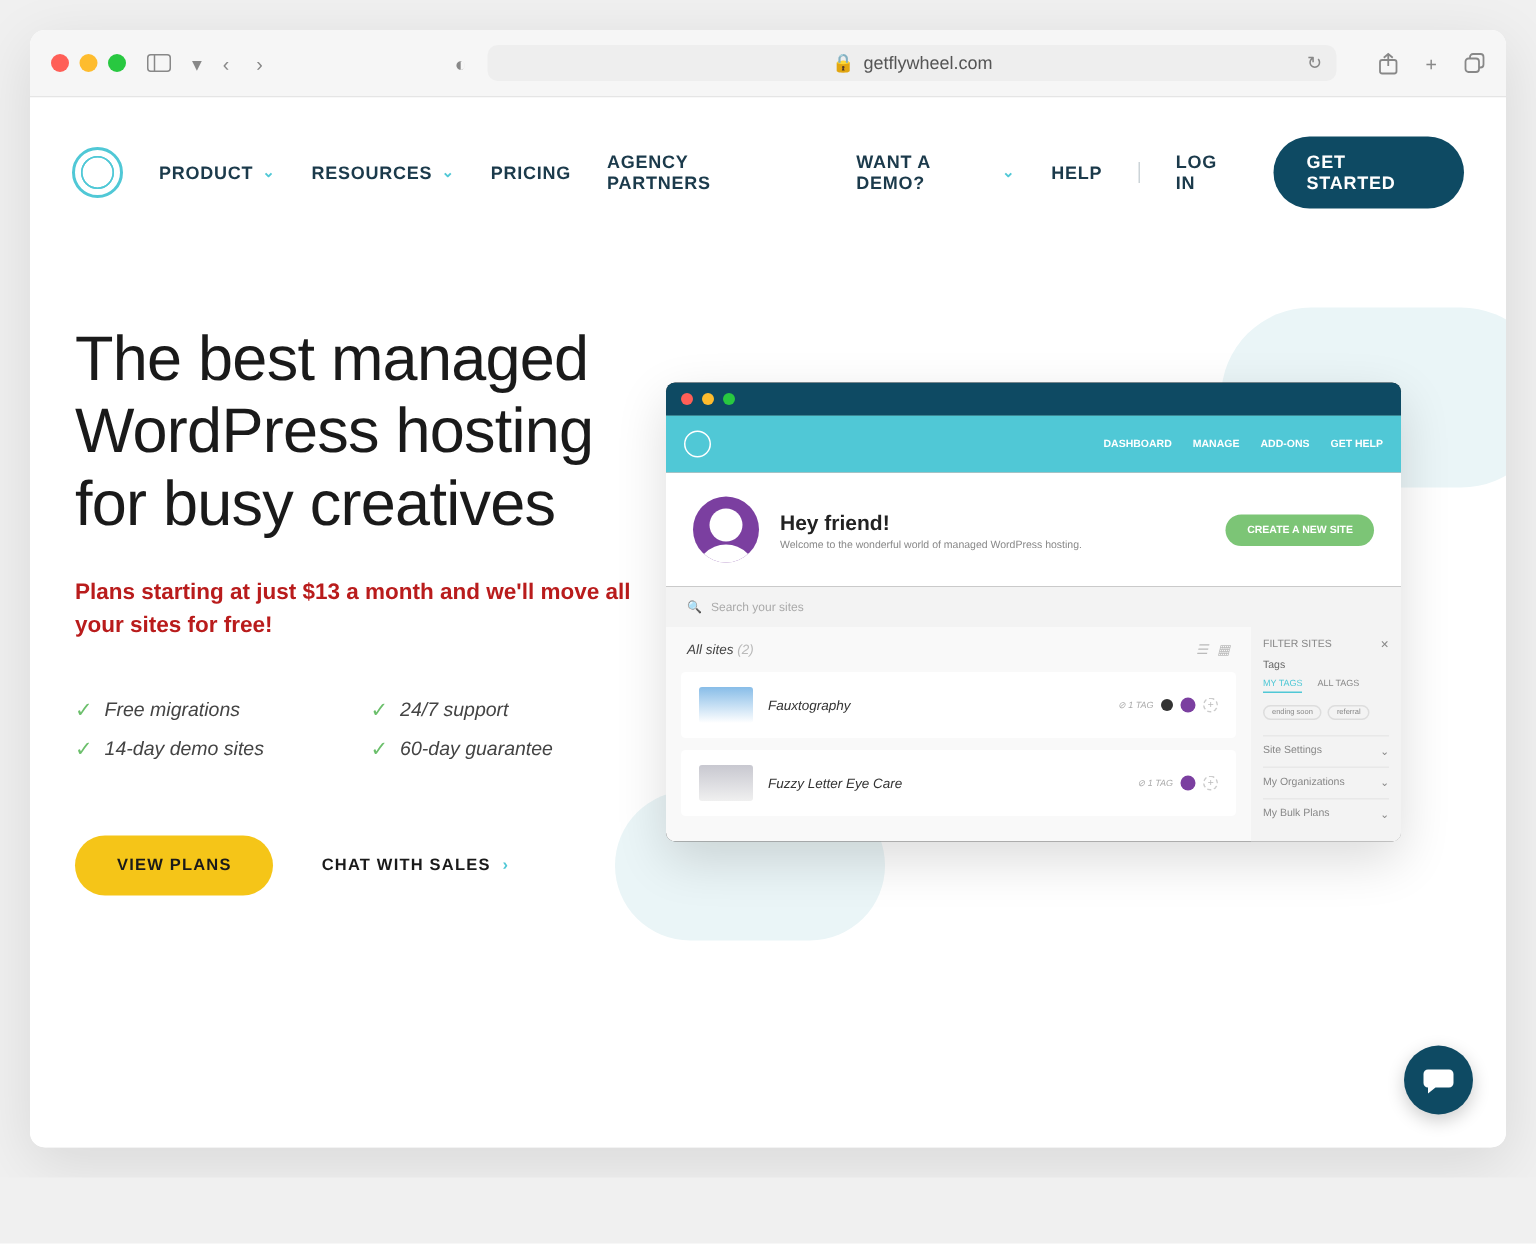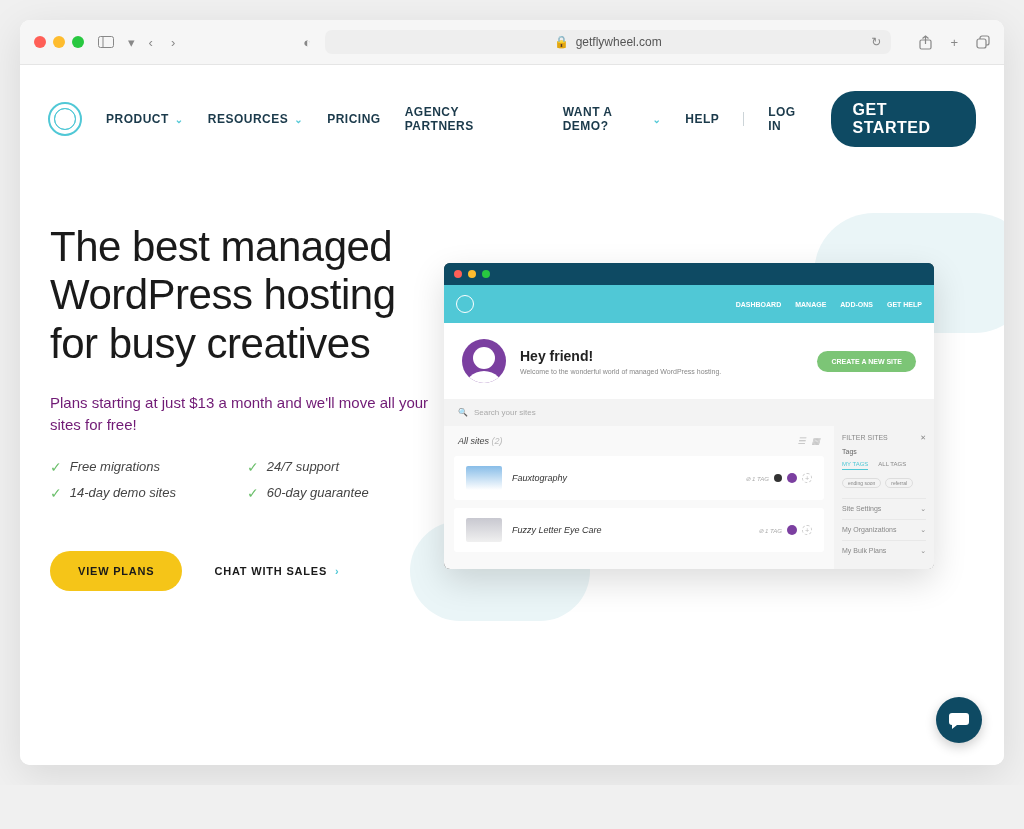--- a/index.html
+++ b/index.html
@@ -25,27 +25,27 @@
 .page { background: #fff; position: relative; min-height: 700px; overflow: hidden; }
 
 
 .nav { display: flex; align-items: center; padding: 26px 28px; gap: 24px; }
 .logo { width: 34px; height: 34px; border: 2px solid #50c8d6; border-radius: 50%; position: relative; flex-shrink: 0; }
 .logo::before, .logo::after { content:""; position:absolute; inset:4px; border: 1.5px solid #50c8d6; border-radius: 50%; }
 .nav-item { font-size: 12px; font-weight: 700; letter-spacing: 0.5px; color: #1b3a4b; display: flex; align-items: center; gap: 6px; cursor: pointer; }
 .nav-item .chev { color: #50c8d6; font-size: 10px; }
 .nav-spacer { flex: 1; }
 .nav-sep { width: 1px; height: 14px; background: #ccd4d8; }
-.btn-primary { background: #0e4a63; color: #fff; border-radius: 24px; padding: 10px 22px; font-size: 16px; font-weight: 700; letter-spacing: 0.5px; cursor: pointer; }
+.btn-primary { background: #0e4a63; color: #fff; border-radius: 24px; padding: 10px 22px; font-size: 12px; font-weight: 700; letter-spacing: 0.5px; cursor: pointer; }
 
 
 .hero { display: flex; padding: 50px 30px 80px 30px; gap: 10px; position: relative; }
 .hero-left { flex: 0 0 380px; }
 .hero-left h1 { font-size: 42px; font-weight: 500; color: #1a1a1a; line-height: 1.15; margin-bottom: 24px; letter-spacing: -0.5px; }
-.hero-left p.sub { font-size: 15px; color: #701a75; line-height: 1.5; margin-bottom: 22px; }
+.hero-left p.sub { font-size: 15px; color: #b91c1c; line-height: 1.5; margin-bottom: 36px; font-weight: bold; }
 .features { display: grid; grid-template-columns: 1fr 1fr; gap: 10px 14px; margin-bottom: 50px; }
 .feat { display: flex; align-items: center; gap: 8px; font-size: 13px; color: #444; font-style: italic; font-family: Georgia, serif; }
 .feat .chk { color: #6bbf6b; font-size: 14px; font-style: normal; }
 .cta-row { display: flex; align-items: center; gap: 32px; }
 .btn-yellow { background: #f5c518; color: #1a1a1a; font-size: 11px; font-weight: 700; letter-spacing: 0.8px; padding: 14px 28px; border-radius: 26px; cursor: pointer; }
 .chat-link { font-size: 11px; font-weight: 700; letter-spacing: 0.8px; color: #1a1a1a; display: flex; align-items: center; gap: 8px; cursor: pointer; }
 .chat-link .arr { color: #50c8d6; }
 
 
 .hero-right { flex: 1; position: relative; }

